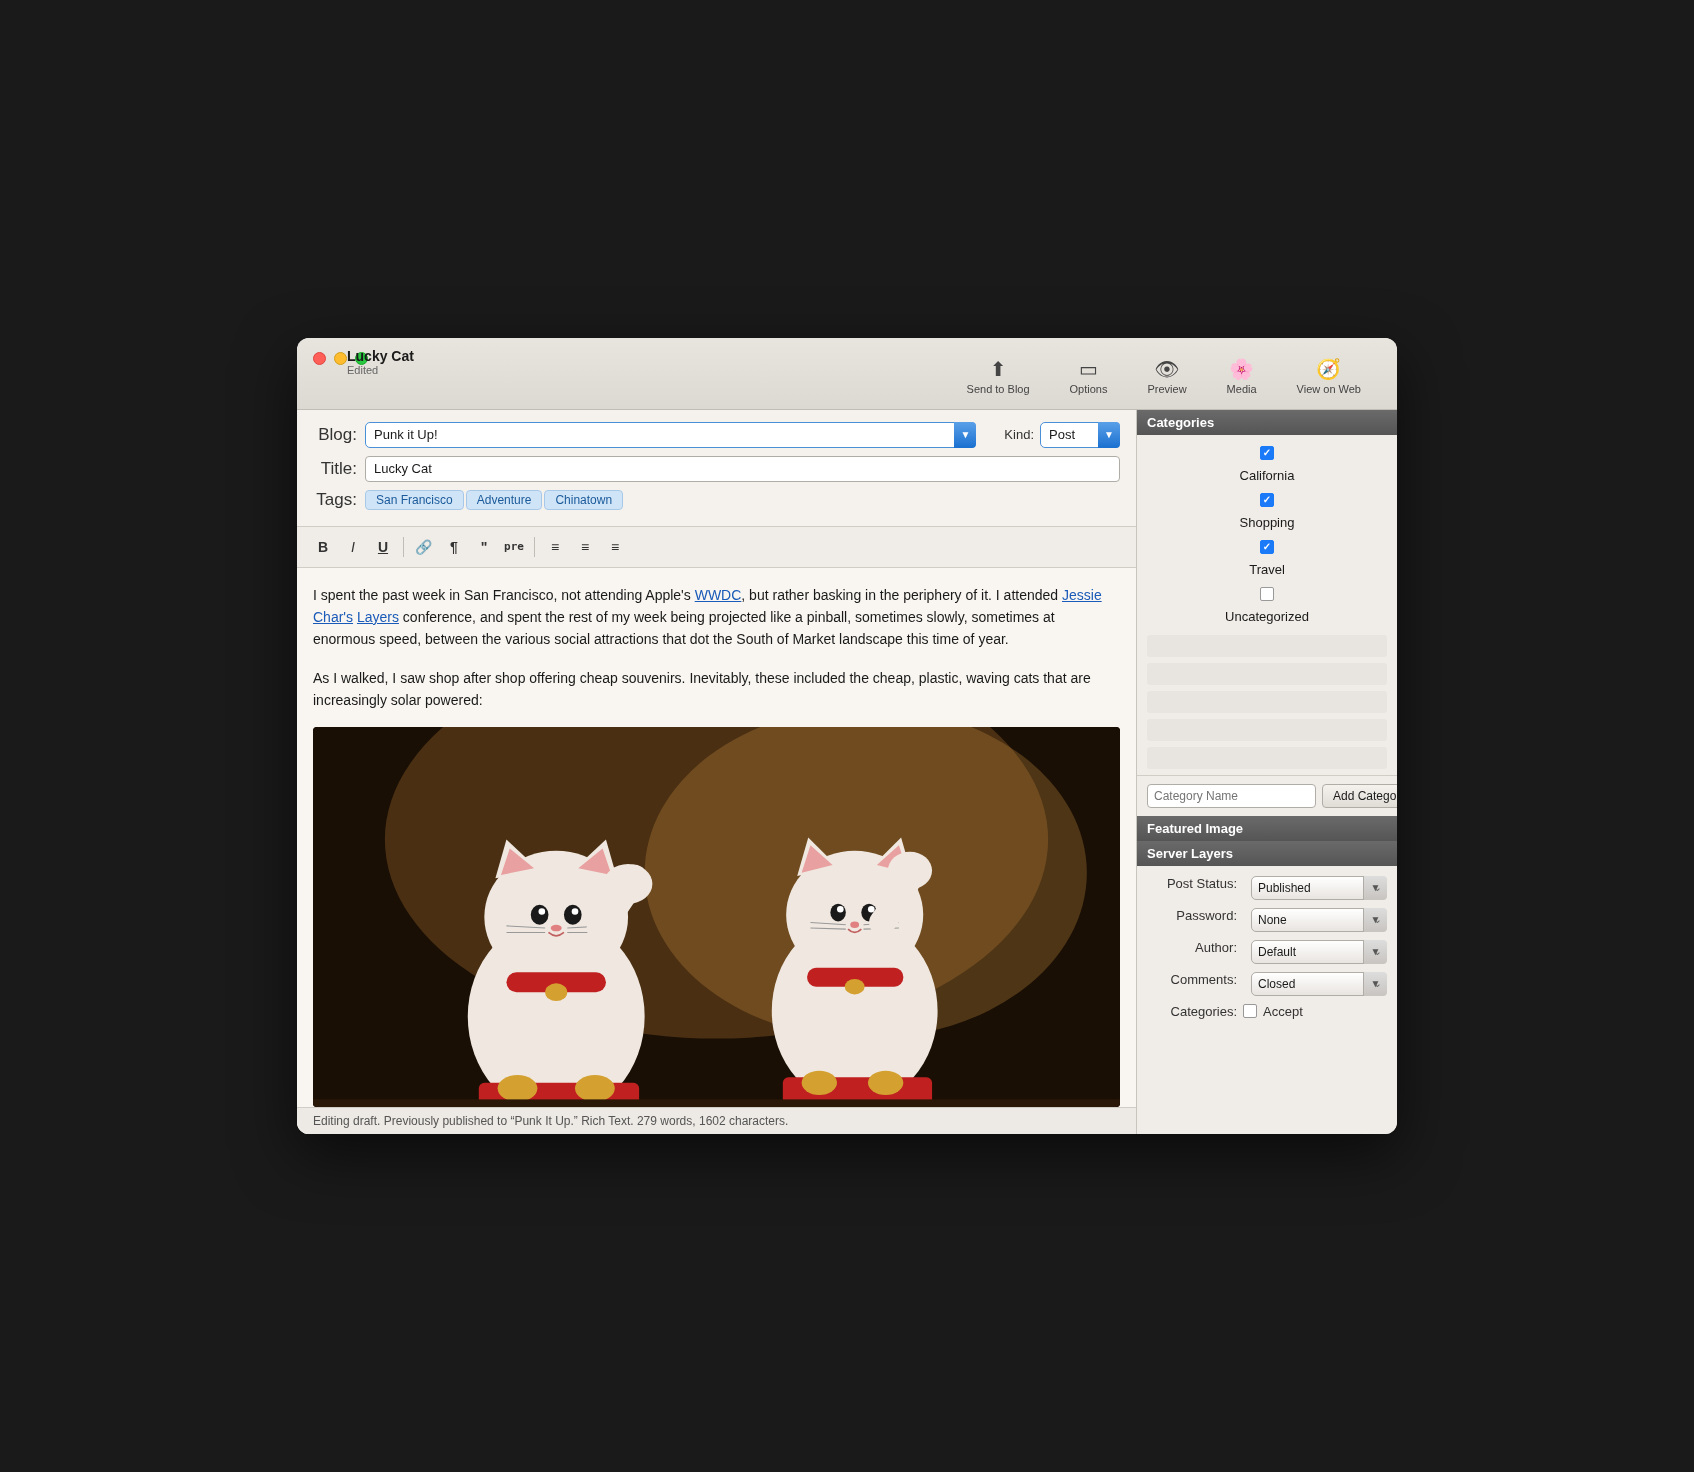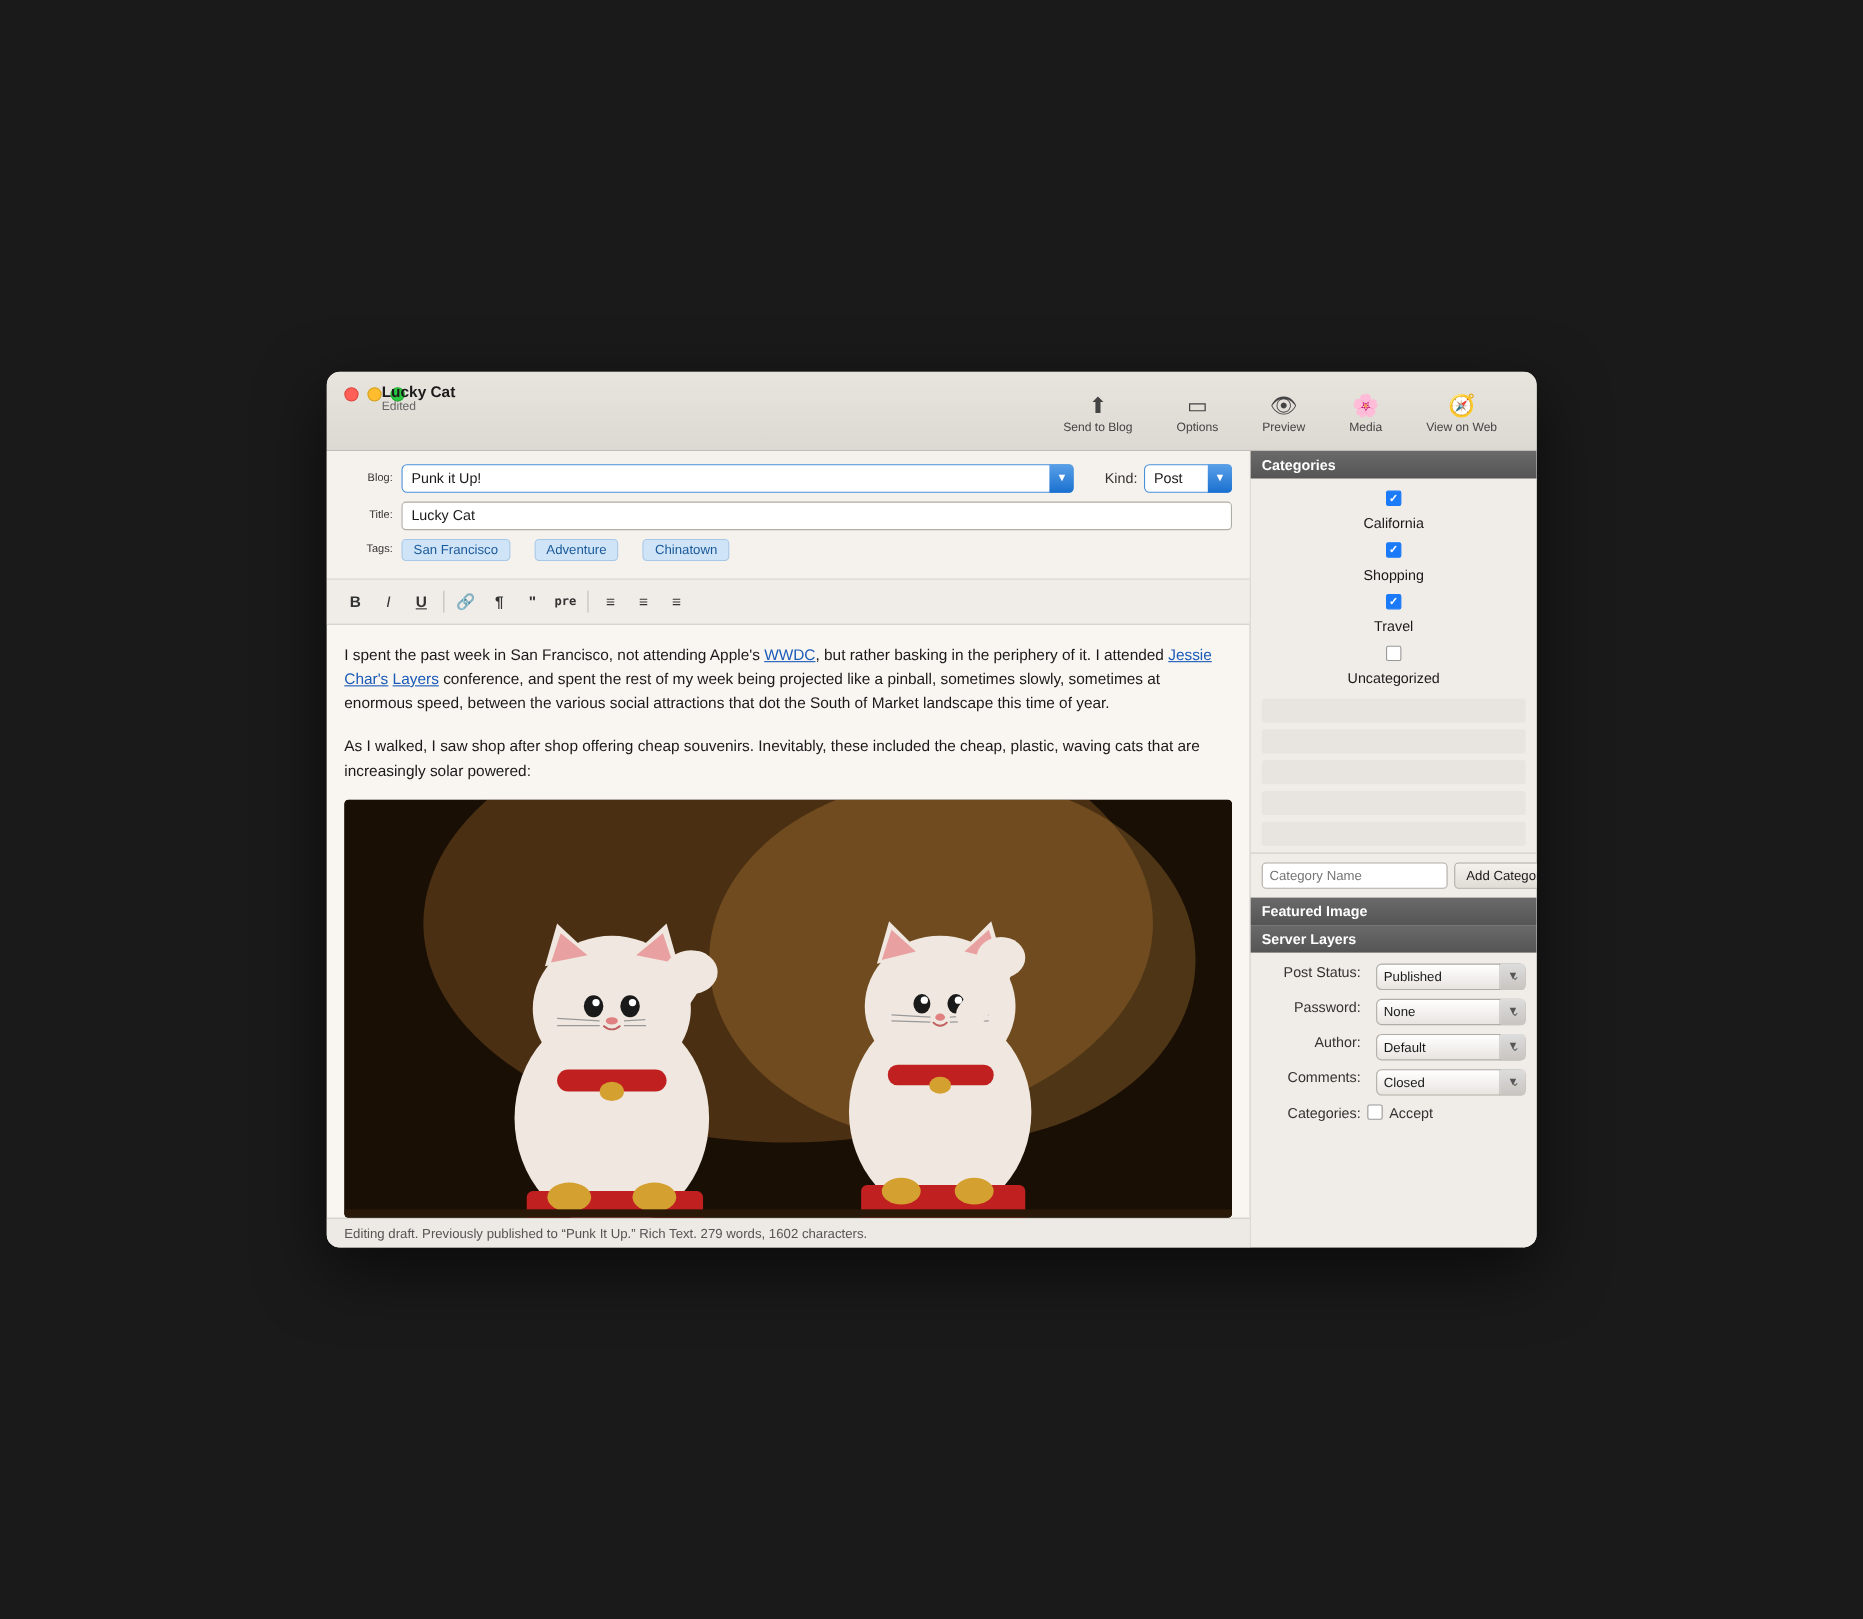--- a/index.html
+++ b/index.html
@@ -103,21 +103,21 @@
       border-bottom: 1px solid #d0ccc6;
       background: #f5f2ed;
     }
     .form-row {
       display: flex;
       align-items: center;
       margin-bottom: 8px;
       gap: 8px;
     }
     .form-label {
-      font-size: 10px;
+      font-size: 17px;
       color: #333;
       width: 44px;
       text-align: right;
       flex-shrink: 0;
     }
     .form-input {
       flex: 1;
       height: 26px;
       border: 1px solid #b0acA6;
       border-radius: 4px;
@@ -132,21 +132,21 @@
       gap: 6px;
       margin-left: 20px;
     }
     .kind-label {
       font-size: 13px;
       color: #333;
     }
     .tags-row {
       display: flex;
       align-items: center;
-      gap: 22px;
+      gap: 2px;
       flex-wrap: wrap;
     }
     .tag-chip {
       background: #d0e4f7;
       border: 1px solid #a8c8e8;
       border-radius: 4px;
       padding: 2px 10px;
       font-size: 12px;
       color: #1a5a9a;
       cursor: default;

